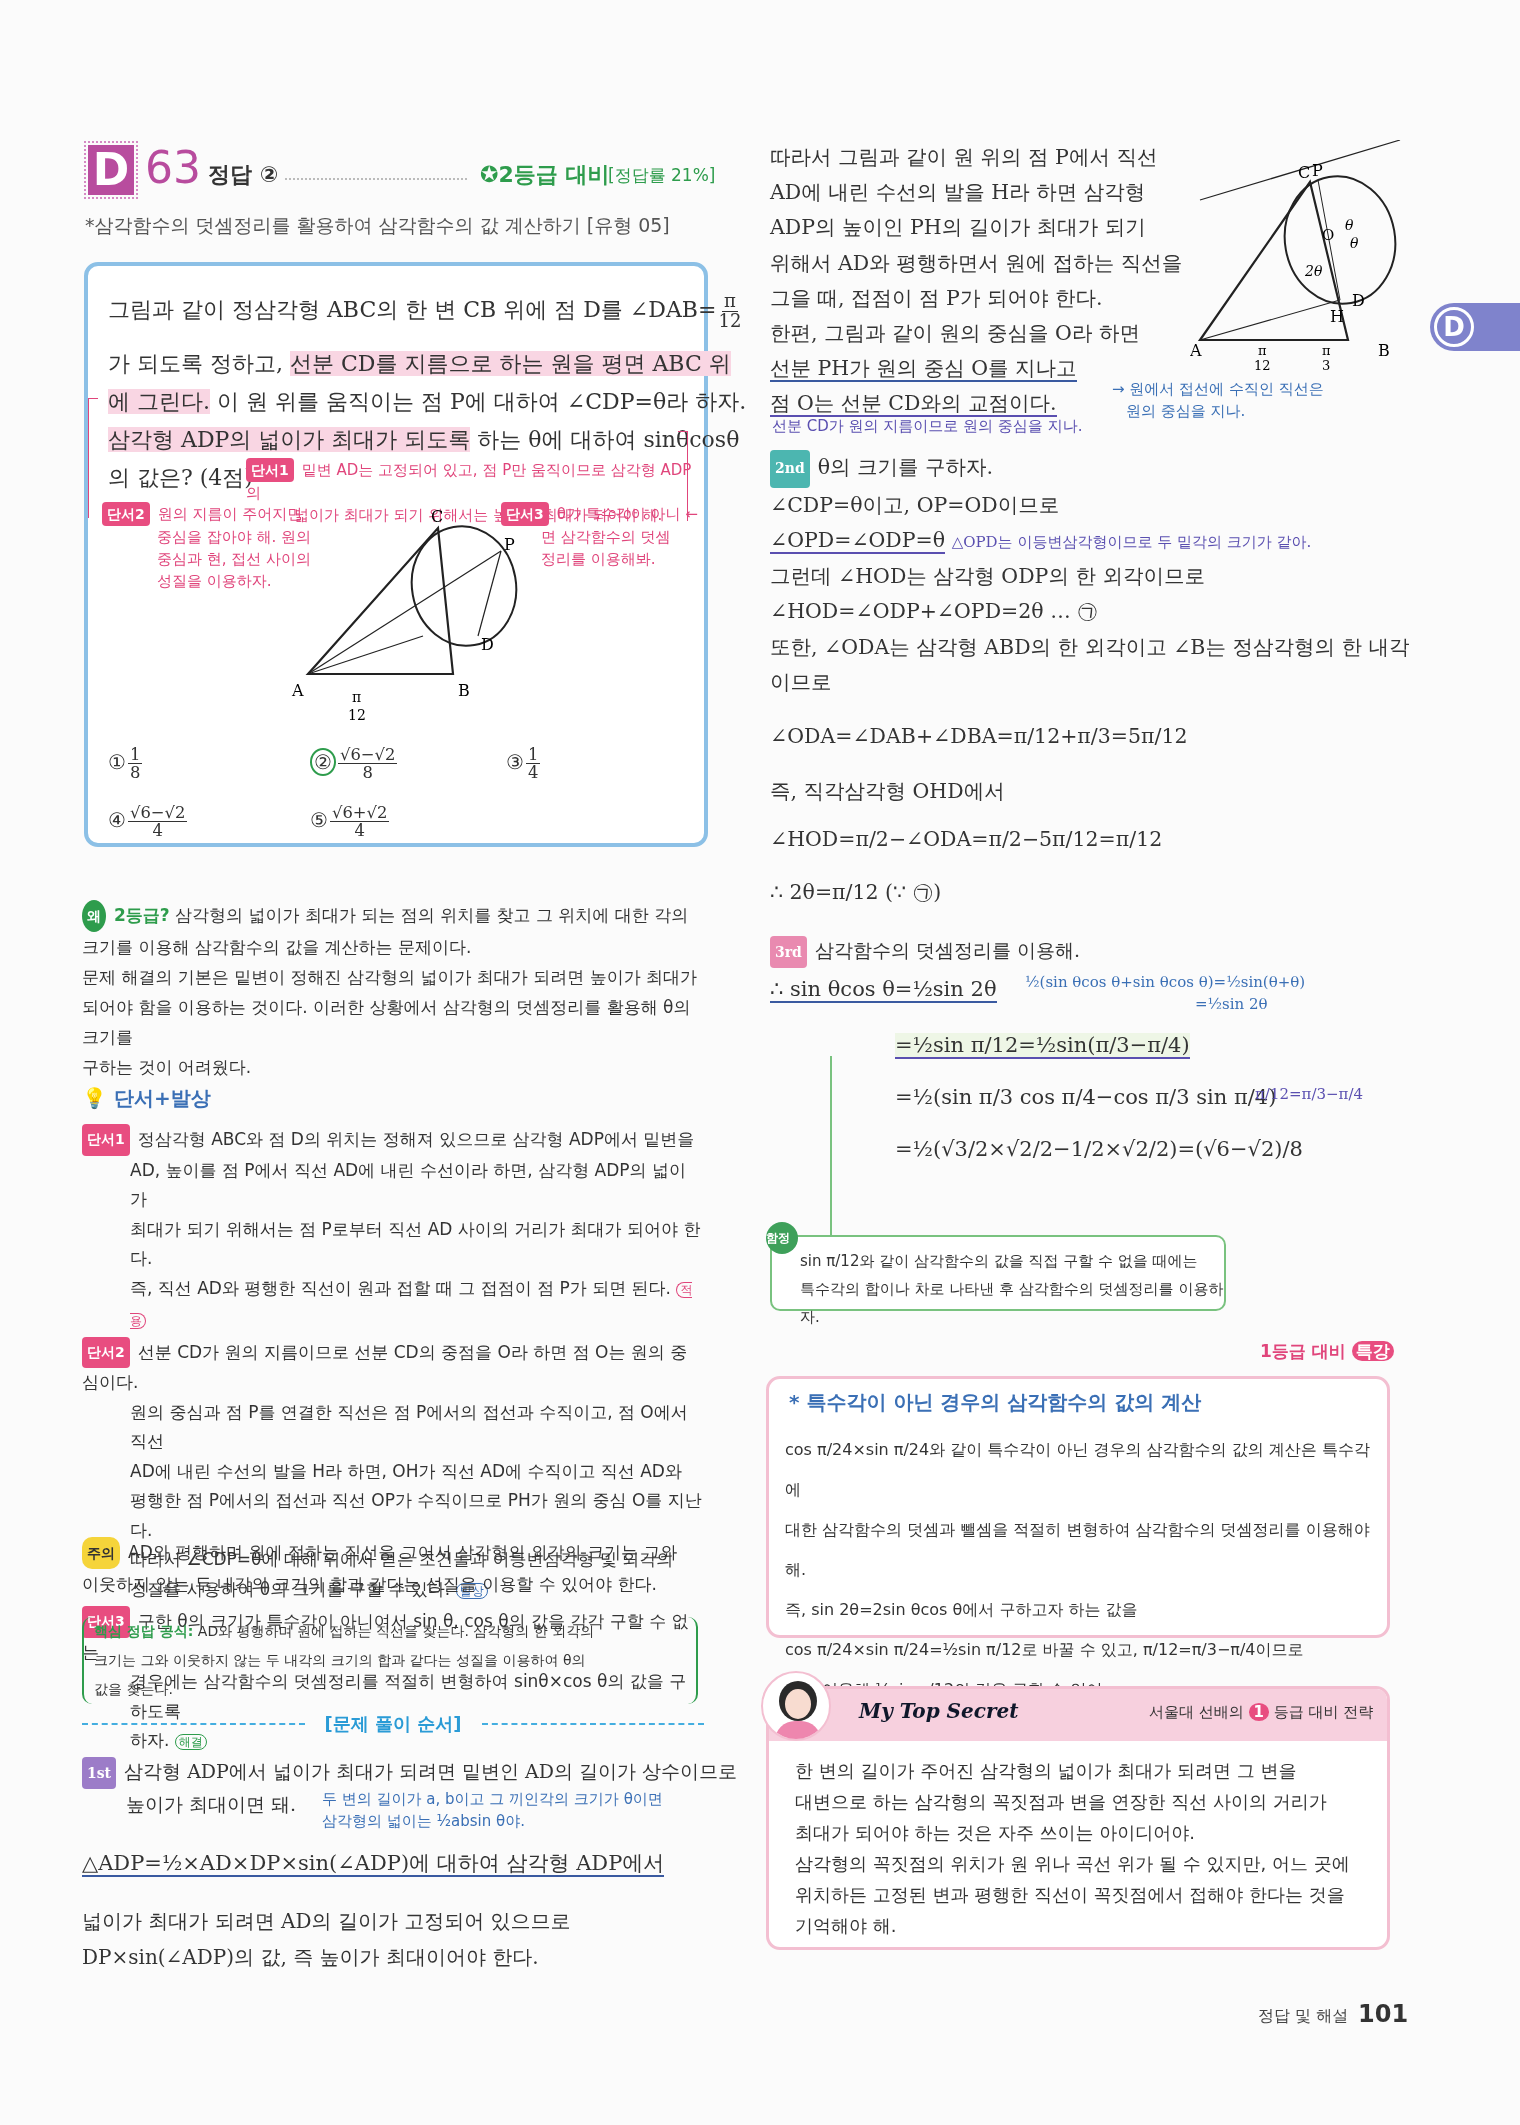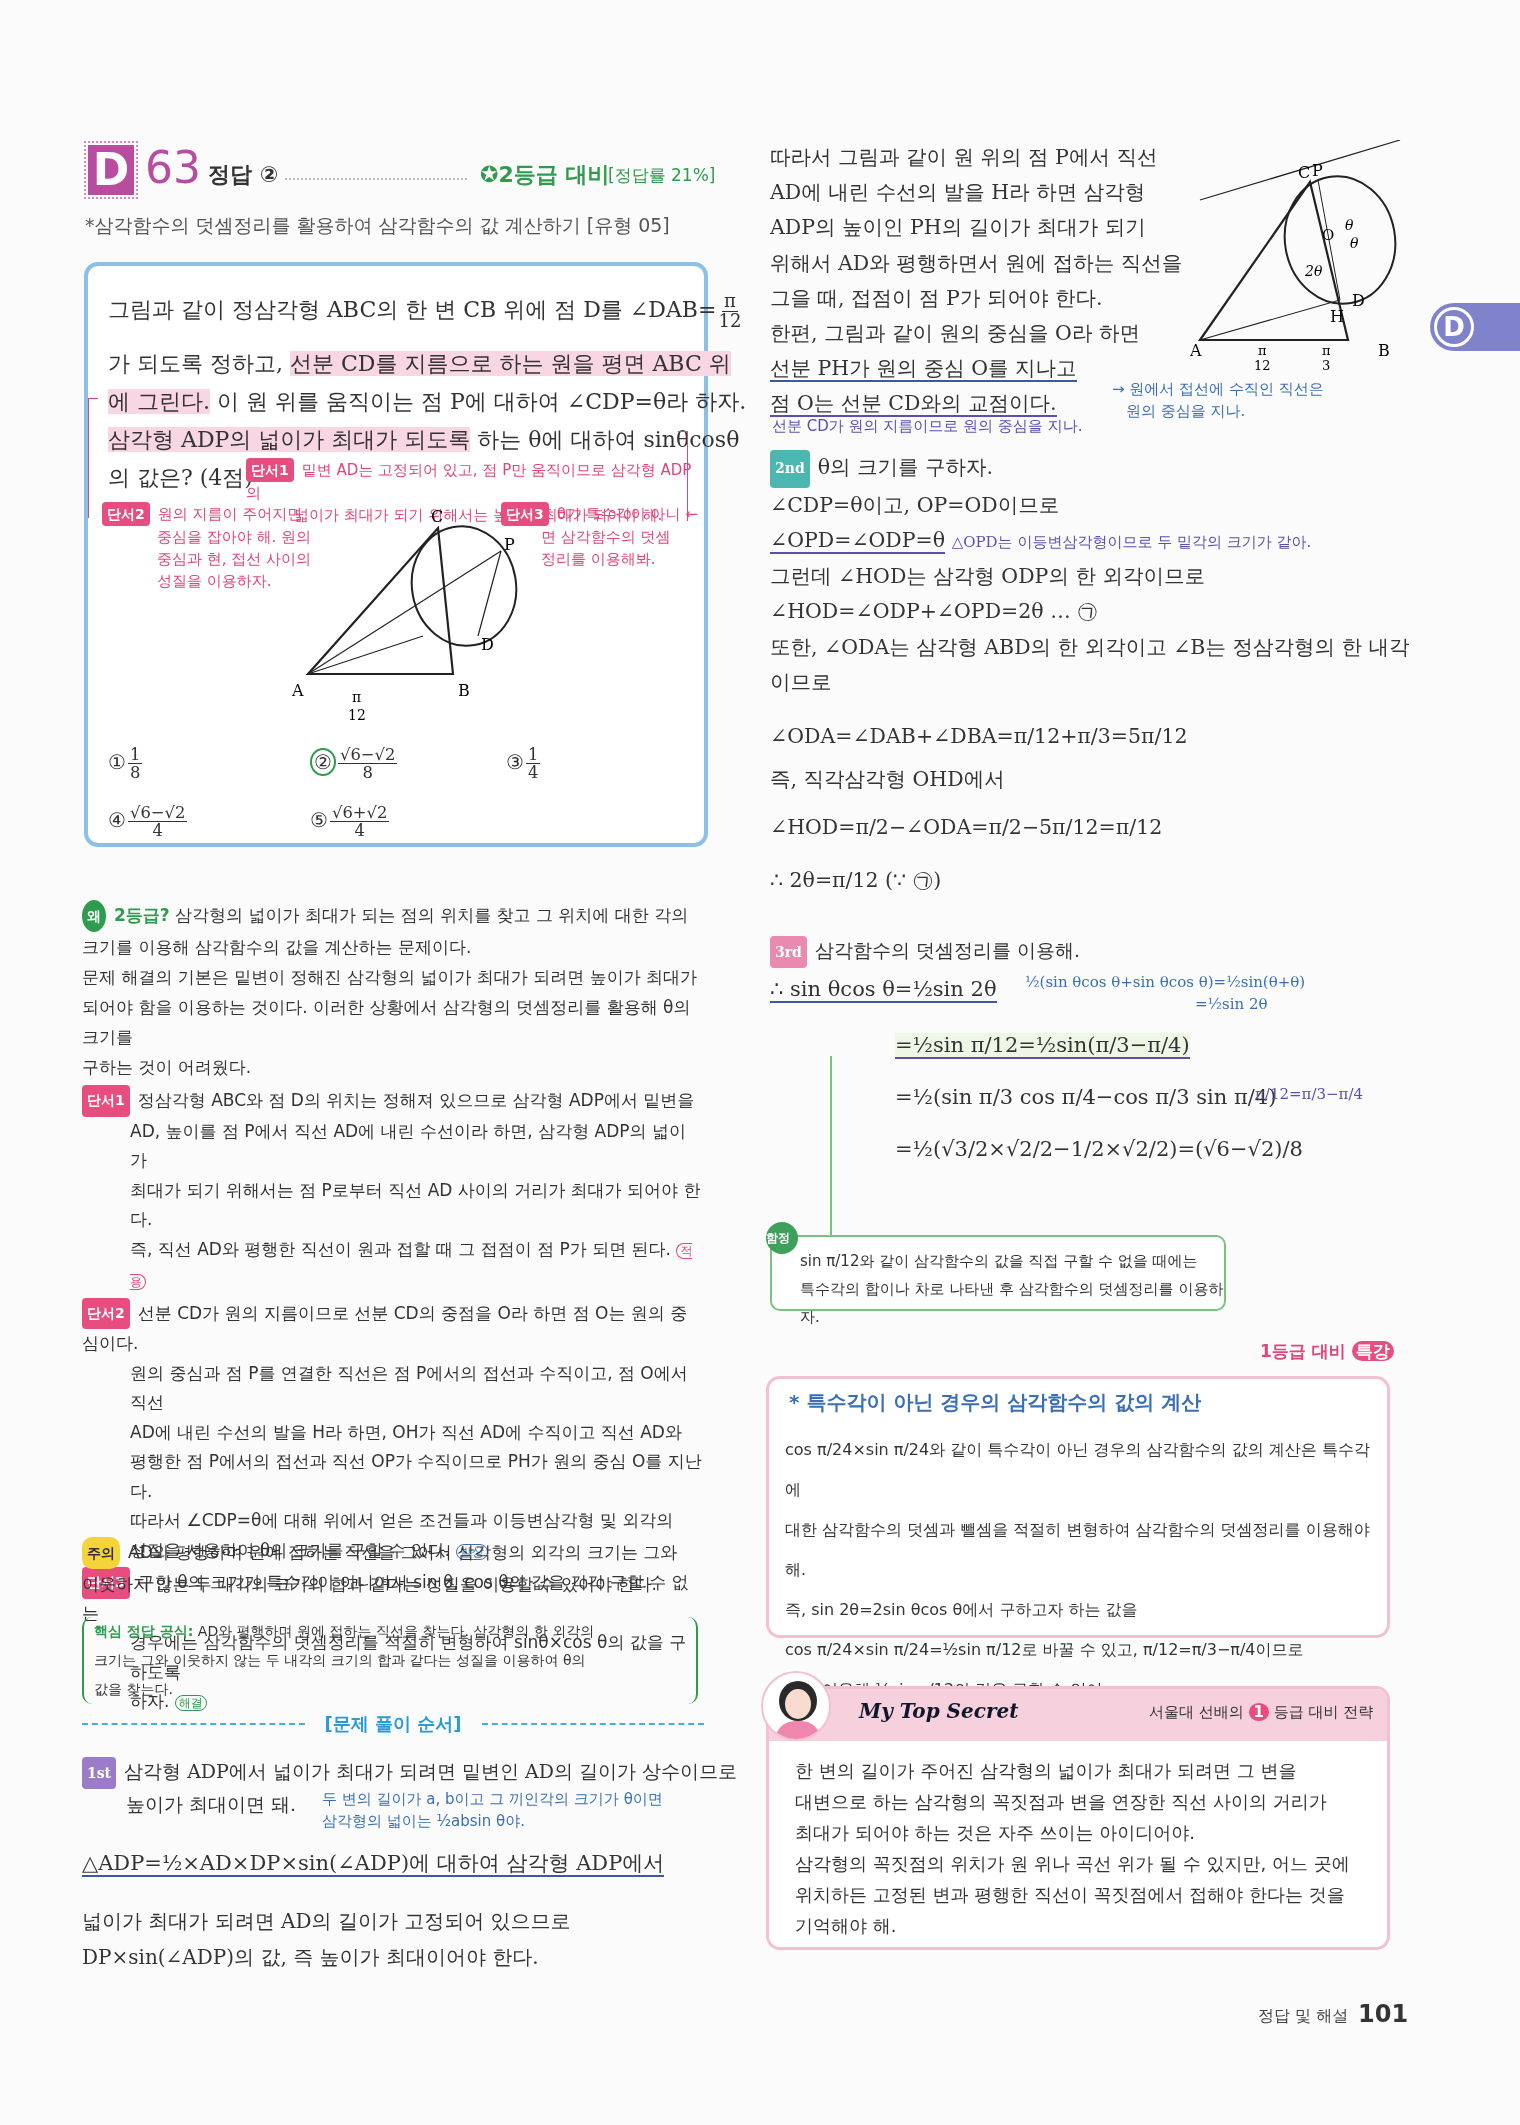--- a/index.html
+++ b/index.html
@@ -135,20 +135,21 @@
 
 <div class="abs" style="left:82px;top:900px;width:620px;font-size:17px;line-height:30px">
   <div><span class="badge" style="background:#2e9c4c;border-radius:50%">왜</span><b class="green">2등급?</b><span> 삼각형의 넓이가 최대가 되는 점의 위치를 찾고 그 위치에 대한 각의</span></div>
   <div>크기를 이용해 삼각함수의 값을 계산하는 문제이다.</div>
   <div>문제 해결의 기본은 밑변이 정해진 삼각형의 넓이가 최대가 되려면 높이가 최대가</div>
   <div>되어야 함을 이용하는 것이다. 이러한 상황에서 삼각형의 덧셈정리를 활용해 θ의 크기를</div>
   <div>구하는 것이 어려웠다.</div>
 </div>
 
 <div class="abs" style="left:82px;top:1085px;width:620px">
+  <div style="font-size:20px;font-weight:bold;color:#3a6fb5;margin-bottom:12px"><span style="color:#f3b41a">💡</span> <span>단서+발상</span></div>
   <div style="font-size:17px;line-height:29.5px">
     <span class="badge b-pink">단서1</span><span>정삼각형 ABC와 점 D의 위치는 정해져 있으므로 삼각형 ADP에서 밑변을</span>
     <div style="padding-left:48px">AD, 높이를 점 P에서 직선 AD에 내린 수선이라 하면, 삼각형 ADP의 넓이가</div>
     <div style="padding-left:48px">최대가 되기 위해서는 점 P로부터 직선 AD 사이의 거리가 최대가 되어야 한다.</div>
     <div style="padding-left:48px"><span>즉, 직선 AD와 평행한 직선이 원과 접할 때 그 접점이 점 P가 되면 된다.</span> <span class="pink" style="border:1px solid #e0457b;border-radius:10px;font-size:12px;padding:0 3px">적용</span></div>
   </div>
   <div style="font-size:17px;line-height:29.5px">
     <span class="badge b-pink">단서2</span><span>선분 CD가 원의 지름이므로 선분 CD의 중점을 O라 하면 점 O는 원의 중심이다.</span>
     <div style="padding-left:48px">원의 중심과 점 P를 연결한 직선은 점 P에서의 접선과 수직이고, 점 O에서 직선</div>
     <div style="padding-left:48px">AD에 내린 수선의 발을 H라 하면, OH가 직선 AD에 수직이고 직선 AD와</div>
@@ -228,21 +229,21 @@
 
 <div class="abs serif" style="left:770px;top:450px;width:640px;font-size:20.5px;line-height:35.5px">
   <div><span class="badge b-teal">2nd</span><span>θ의 크기를 구하자.</span></div>
   <div>∠CDP=θ이고, OP=OD이므로</div>
   <div><span class="ul-purple">∠OPD=∠ODP=θ</span> <span class="small purple">△OPD는 이등변삼각형이므로 두 밑각의 크기가 같아.</span></div>
   <div>그런데 ∠HOD는 삼각형 ODP의 한 외각이므로</div>
   <div>∠HOD=∠ODP+∠OPD=2θ … ㉠</div>
   <div>또한, ∠ODA는 삼각형 ABD의 한 외각이고 ∠B는 정삼각형의 한 내각</div>
   <div>이므로</div>
   <div style="margin-top:18px">∠ODA=∠DAB+∠DBA=π/12+π/3=5π/12</div>
-  <div style="margin-top:8px">즉, 직각삼각형 OHD에서</div>
+  <div style="margin-top:20px">즉, 직각삼각형 OHD에서</div>
   <div style="margin-top:12px">∠HOD=π/2−∠ODA=π/2−5π/12=π/12</div>
   <div style="margin-top:18px">∴ 2θ=π/12 (∵ ㉠)</div>
 </div>
 
 <div class="abs serif" style="left:770px;top:935px;width:640px;font-size:21px;line-height:42px">
   <div style="font-size:19px;line-height:30px"><span class="badge b-rose">3rd</span><span>삼각함수의 덧셈정리를 이용해.</span></div>
   <div><span class="ul-blue">∴ sin θcos θ=½sin 2θ</span></div>
   <div class="abs small blue" style="left:255px;top:36px;font-size:15px"><span>½(sin θcos θ+sin θcos θ)=½sin(θ+θ)</span><br><span style="padding-left:170px">=½sin 2θ</span></div>
   <div style="padding-left:125px;margin-top:14px"><span class="ul-purple" style="background:#eef6e6">=½sin π/12=½sin(π/3−π/4)</span></div>
   <div class="abs small purple" style="left:485px;top:148px">π/12=π/3−π/4</div>

